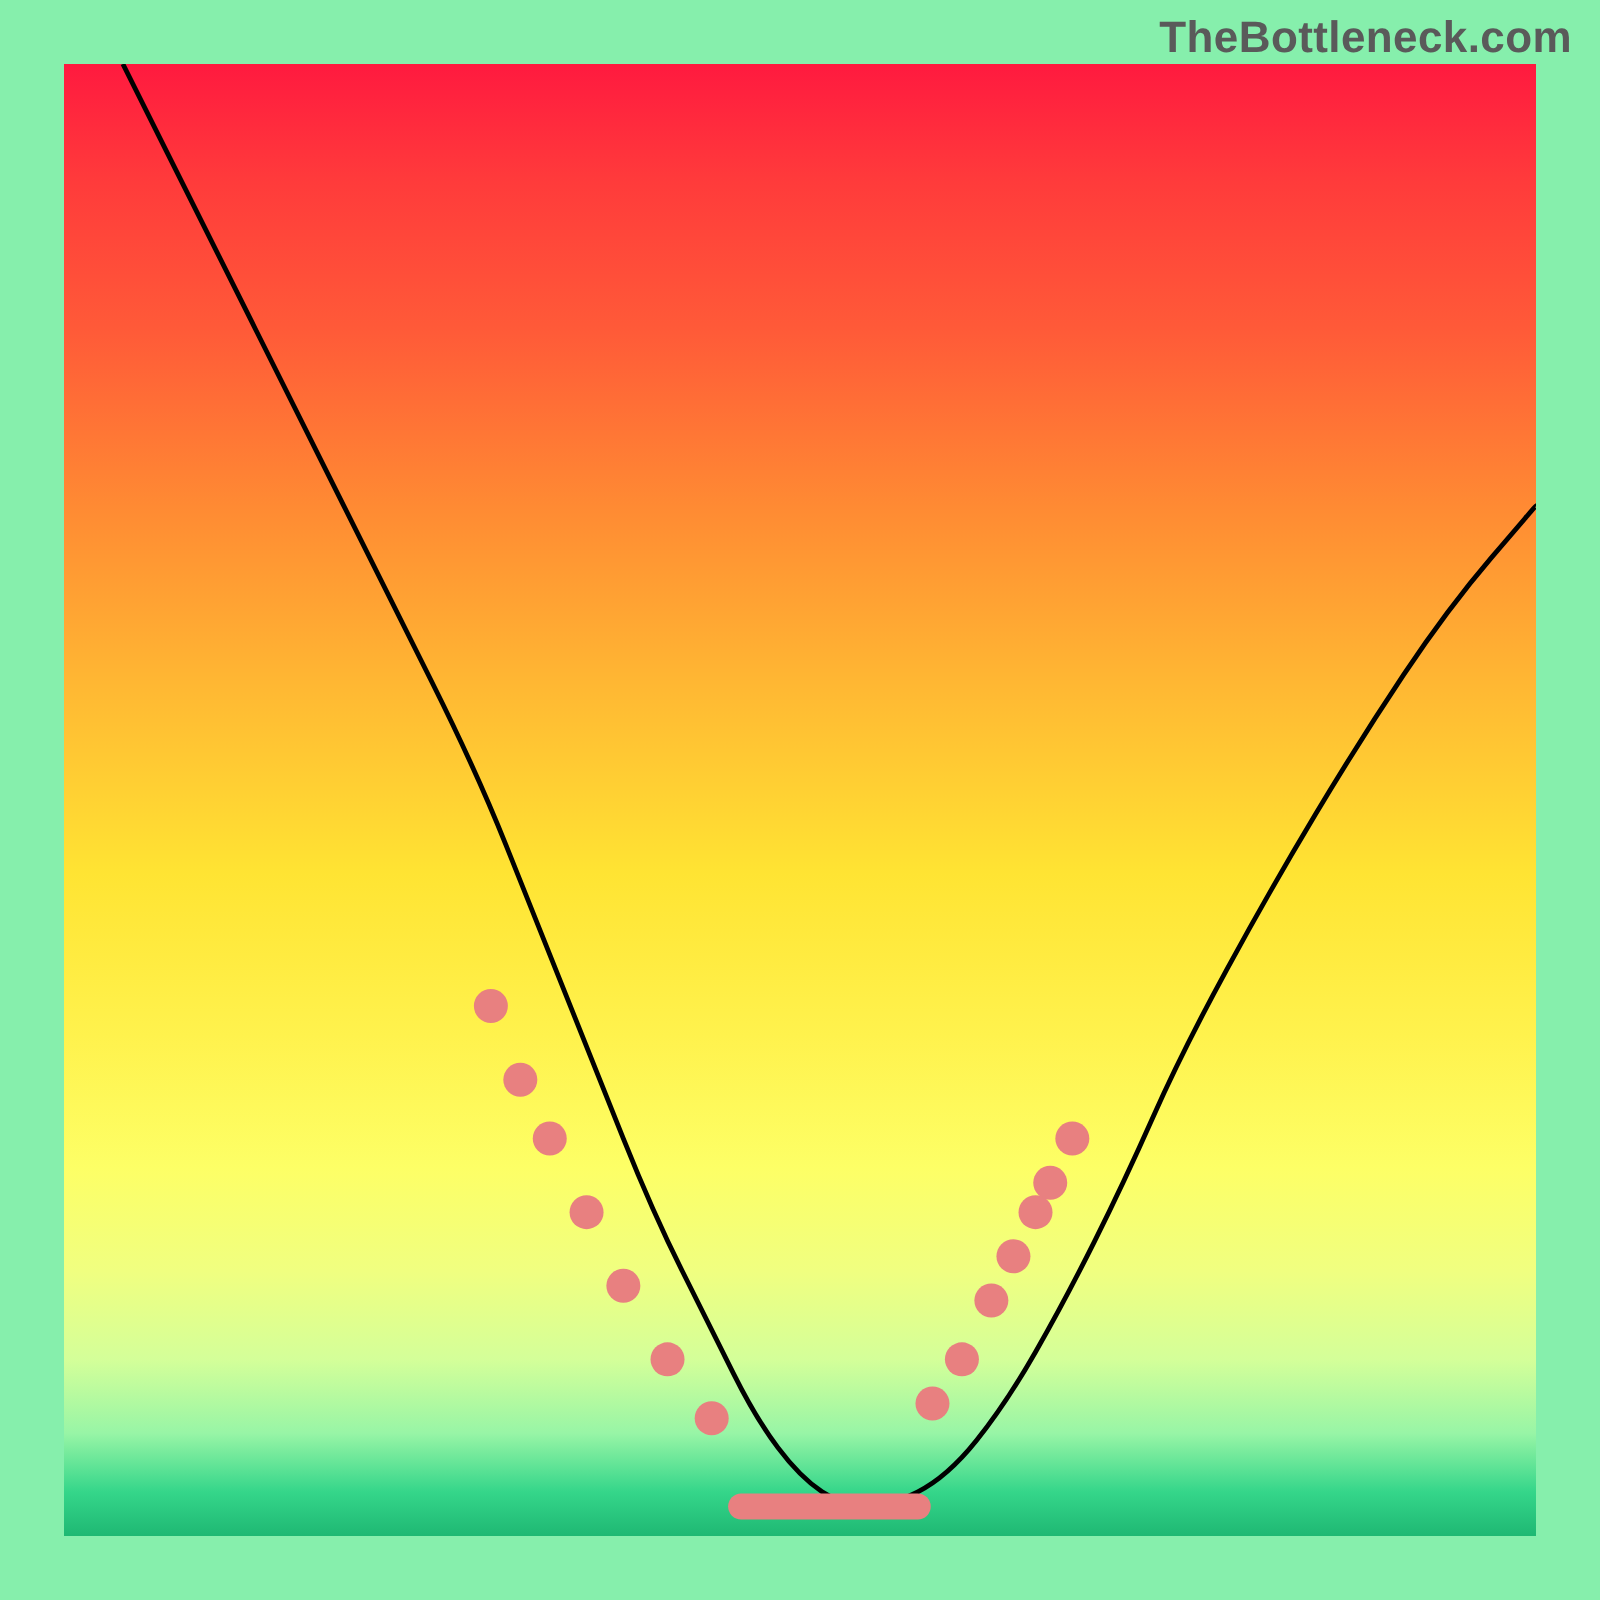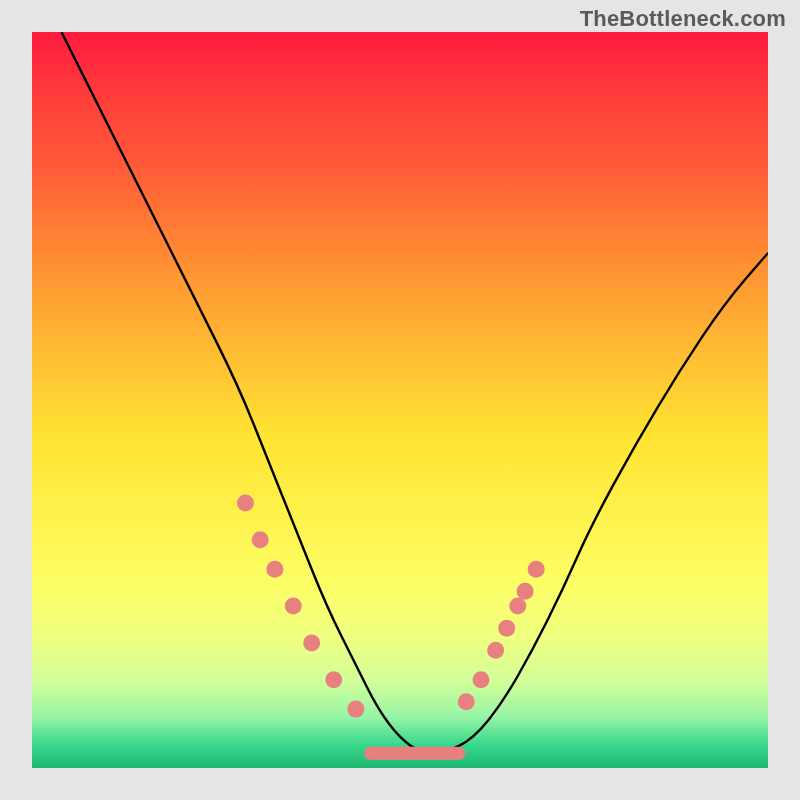--- a/index.html
+++ b/index.html
@@ -9,21 +9,21 @@
     height: 800px;
     overflow: hidden;
     background: #000;
   }
   .frame {
     position: absolute;
     left: 0;
     top: 0;
     width: 800px;
     height: 800px;
-    background: #e5e5e5;
+    background: #86efac;
   }
   .plot {
     position: absolute;
     left: 32px;
     top: 32px;
     width: 736px;
     height: 736px;
     background: linear-gradient(to bottom,
       #ff1a3f 0%,
       #ff3b3b 8%,

